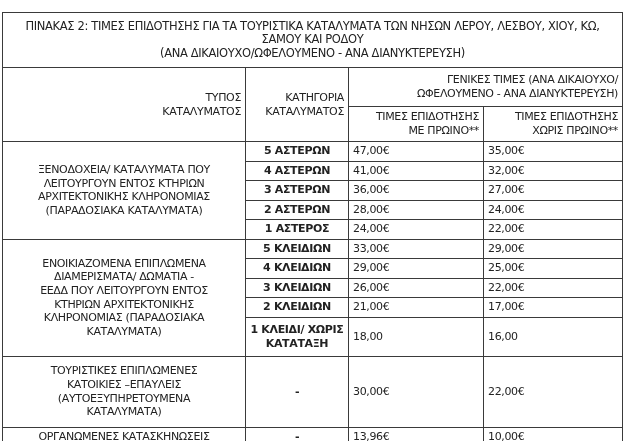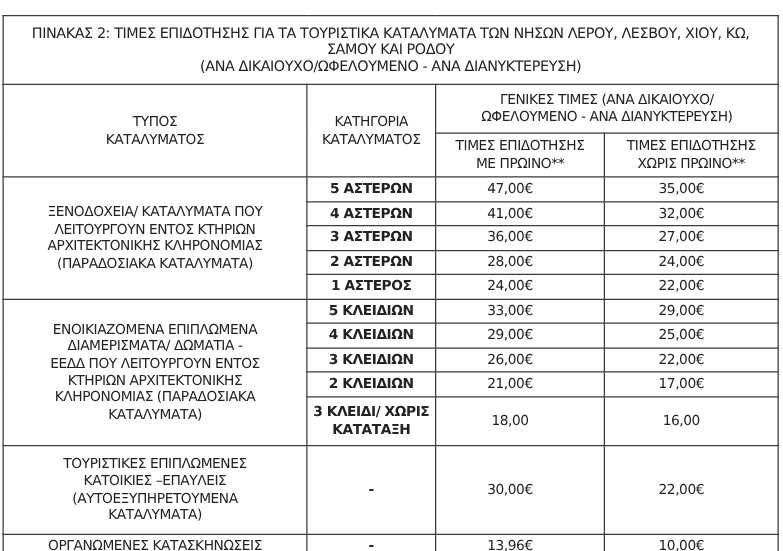--- a/index.html
+++ b/index.html
@@ -6,23 +6,23 @@
   body { width: 626px; height: 441px; overflow: hidden; position: relative; font-family: "DejaVu Sans", "Liberation Sans", sans-serif; color: #222; }
   table.main {
     position: absolute; left: 2px; top: 12px;
     width: 620px; border-collapse: collapse; table-layout: fixed;
     font-size: 11px; letter-spacing: -0.35px;
   }
   table.main td {
     border: 1px solid #3a3a3a; padding: 0 4px; line-height: 13.6px; vertical-align: middle;
   }
   .title { text-align: center; height: 54px; font-size: 11.5px; line-height: 15.5px; }
-  .hdr { text-align: center; }
+  .hdr { text-align: right; }
   .c { text-align: center; font-weight: bold; }
-  .r { text-align: center; padding-right: 20px !important; }
+  .r { text-align: left; padding-right: 20px !important; }
   .l { text-align: center; }
   tr.dr td { height: 18.5px; }
   tr.dr2 td { height: 38px; }
   tr.h1 td { height: 38px; }
   tr.h2 td { height: 34px; margin-left: 16px; }
   tr.tall td { height: 70px; }
   tr.last td { height: 19px; }
   .line { display: block; }
 </style>
 </head>
@@ -123,21 +123,21 @@
     <td class="r">26,00€</td>
     <td class="r">22,00€</td>
   </tr>
   <tr class="dr">
     <td class="c">2 ΚΛΕΙΔΙΩΝ</td>
     <td class="r">21,00€</td>
     <td class="r">17,00€</td>
   </tr>
   <tr class="dr2">
     <td class="c">
-      <span class="line">3 ΚΛΕΙΔΙ/ ΧΩΡΙΣ</span>
+      <span class="line">1 ΚΛΕΙΔΙ/ ΧΩΡΙΣ</span>
       <span class="line">ΚΑΤΑΤΑΞΗ</span>
     </td>
     <td class="r">18,00</td>
     <td class="r">16,00</td>
   </tr>
 
   <tr class="tall">
     <td class="l">
       <span class="line">ΤΟΥΡΙΣΤΙΚΕΣ ΕΠΙΠΛΩΜΕΝΕΣ</span>
       <span class="line">ΚΑΤΟΙΚΙΕΣ –ΕΠΑΥΛΕΙΣ</span>

